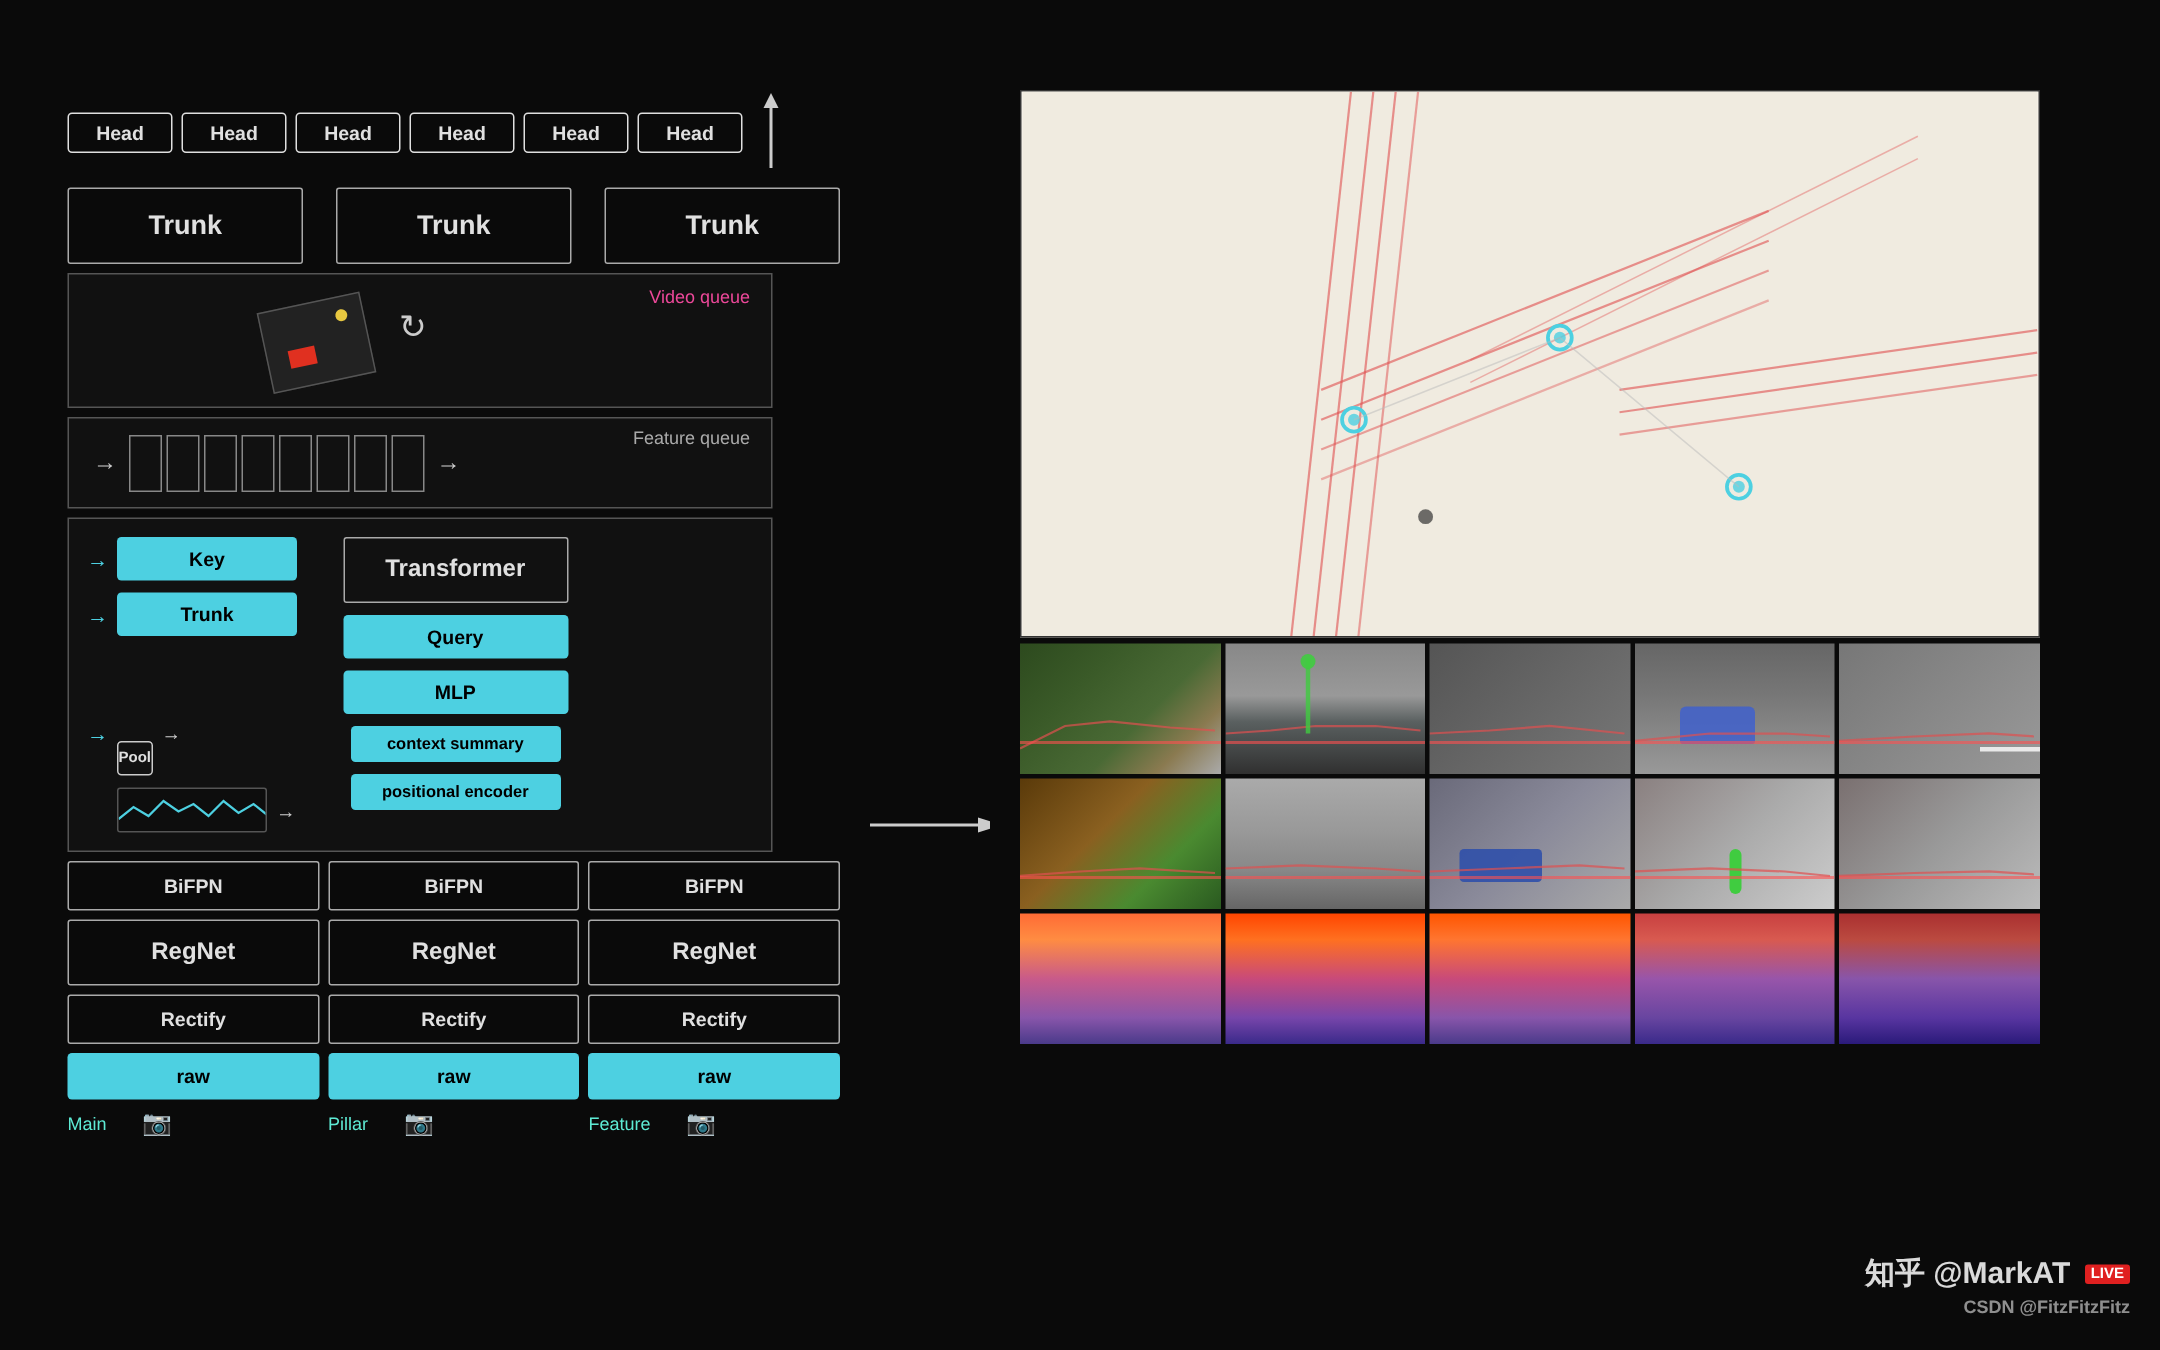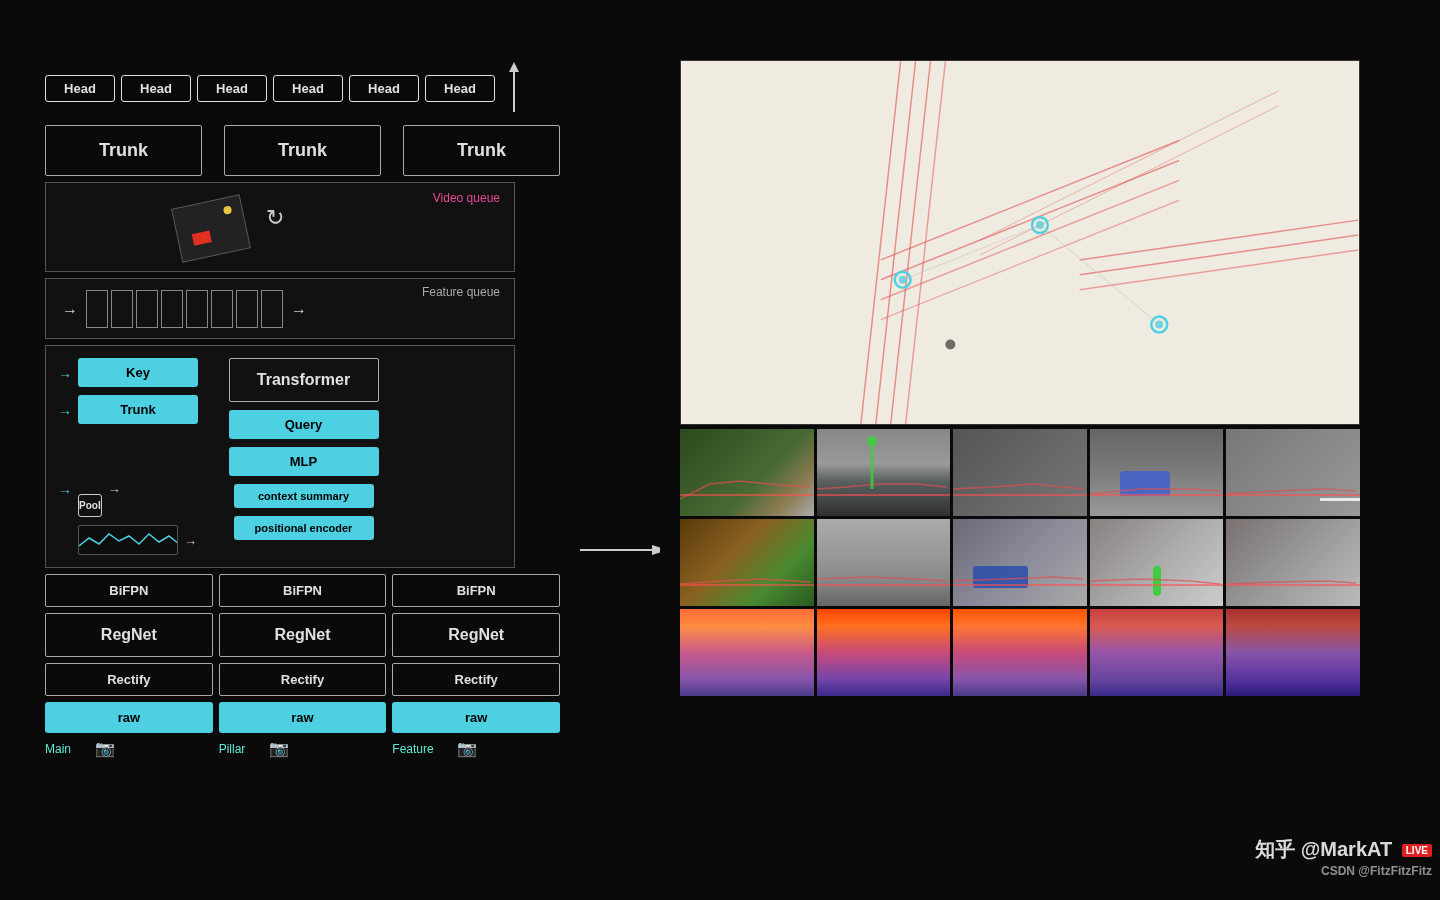--- a/index.html
+++ b/index.html
@@ -756,21 +756,21 @@
       </div>
 
       <div class="cam-cell-depth depth-1"></div>
       <div class="cam-cell-depth depth-2"></div>
       <div class="cam-cell-depth depth-3"></div>
       <div class="cam-cell-depth depth-4"></div>
       <div class="cam-cell-depth depth-5"></div>
     </div>
   </div>
 
-  <div class="watermark" style="position:fixed;bottom:20px;right:8px;">
+  <div class="watermark" style="position:fixed;bottom:20px;right:20px;">
     <div>
       <span>知乎 @MarkAT</span>
       <span class="live-badge">LIVE</span>
     </div>
     <div style="font-size:12px;color:rgba(200,200,200,0.7);">
       <span>CSDN @FitzFitzFitz</span>
     </div>
   </div>
 </div>
 

